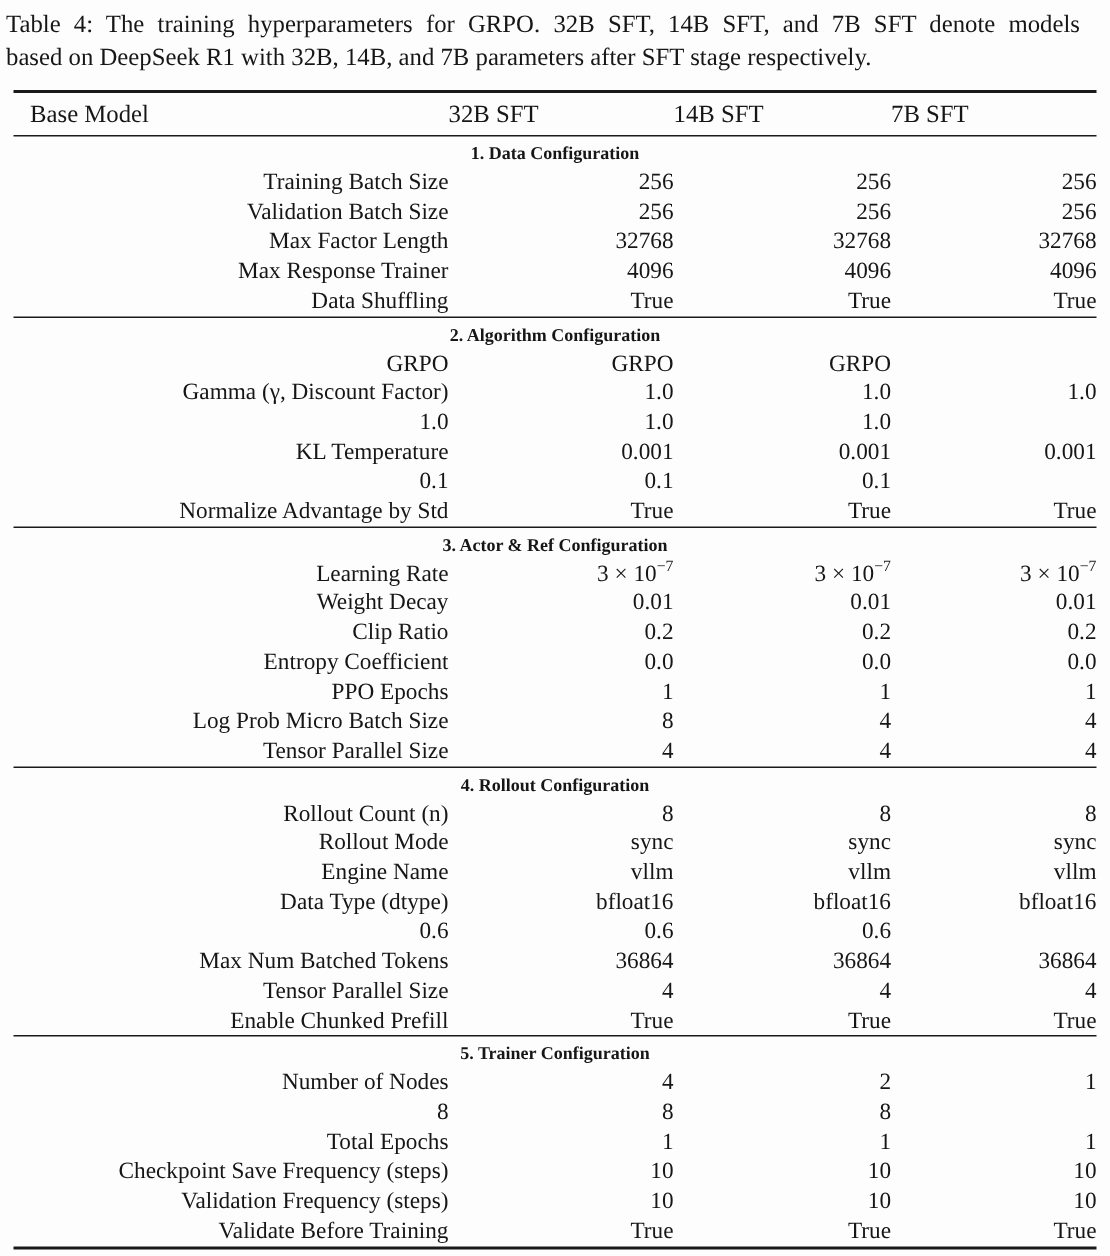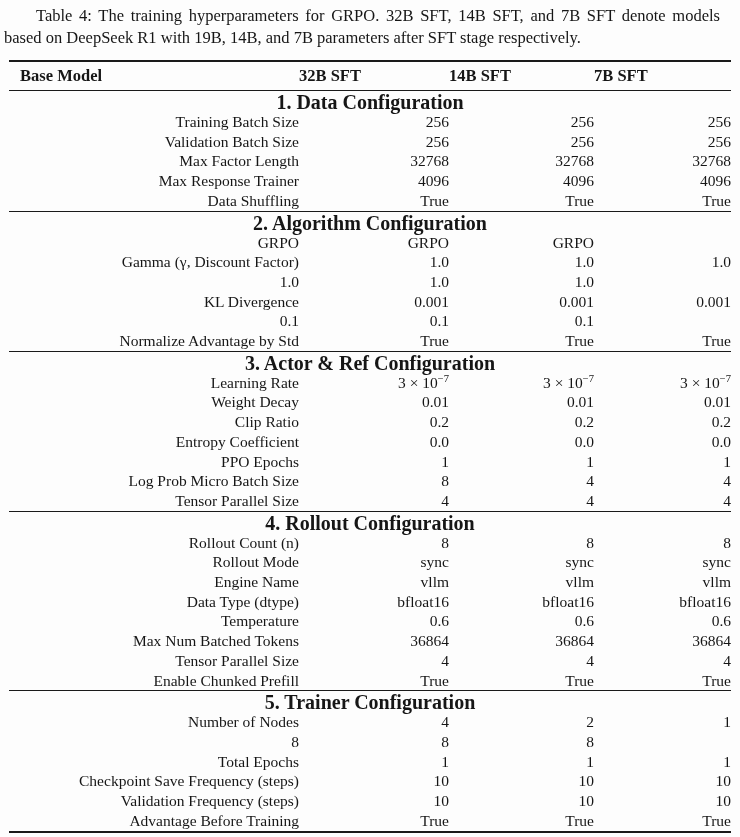--- a/index.html
+++ b/index.html
@@ -21,52 +21,51 @@
   .caption {
     width: 716px;
     margin: 0 0 12px 0;
     font-size: 16.5px;
     line-height: 21.5px;
   }
   .caption .cap-line1 {
     display: block;
     text-align: justify;
     text-align-last: justify;
-    margin-left: 32px;
   }
   .caption .cap-line2 {
     display: block;
     text-align: left;
   }
   .hp-table {
     margin-left: 5px;
     width: 722px;
     border-top: 2.5px solid #1a1a1a;
     border-bottom: 2.5px solid #1a1a1a;
   }
   .row {
     display: grid;
     grid-template-columns: 279px 150px 145px 1fr;
     padding-left: 11px;
     box-sizing: border-box;
   }
   .header-row {
-    font-weight: bold;
+    font-weight: normal;
     font-size: 16.5px;
     line-height: 21px;
     padding-top: 3px;
     padding-bottom: 4px;
   }
   .section {
     border-top: 1.5px solid #1a1a1a;
   }
   .section-title {
     text-align: center;
     font-weight: bold;
-    font-size: 20px;
+    font-size: 12px;
     line-height: 20px;
     padding-top: 1px;
   }
   .data-row {
     font-size: 15.5px;
     line-height: 19.7px;
     text-align: right;
   }
   .cell {
     white-space: nowrap;
@@ -77,21 +76,21 @@
     line-height: 0;
   }
 </style>
 </head>
 <body>
 
 <div class="page">
 
   <p class="caption">
     <span class="cap-line1">Table 4: The training hyperparameters for GRPO. 32B SFT, 14B SFT, and 7B SFT denote models</span>
-    <span class="cap-line2">based on DeepSeek R1 with 19B, 14B, and 7B parameters after SFT stage respectively.</span>
+    <span class="cap-line2">based on DeepSeek R1 with 32B, 14B, and 7B parameters after SFT stage respectively.</span>
   </p>
 
   <div class="hp-table">
     <div class="row header-row">
       <div class="cell">Base Model</div>
       <div class="cell">32B SFT</div>
       <div class="cell">14B SFT</div>
       <div class="cell">7B SFT</div>
     </div>
     <div id="table-body">
@@ -140,21 +139,21 @@
             <div class="cell">1.0</div>
             <div class="cell">1.0</div>
             <div class="cell">1.0</div>
           </div>
           <div class="row data-row">
             <div class="cell">1.0</div>
             <div class="cell">1.0</div>
             <div class="cell">1.0</div>
           </div>
           <div class="row data-row">
-            <div class="cell">KL Divergence</div>
+            <div class="cell">KL Temperature</div>
             <div class="cell">0.001</div>
             <div class="cell">0.001</div>
             <div class="cell">0.001</div>
           </div>
           <div class="row data-row">
             <div class="cell">0.1</div>
             <div class="cell">0.1</div>
             <div class="cell">0.1</div>
           </div>
           <div class="row data-row">
@@ -229,21 +228,20 @@
             <div class="cell">vllm</div>
             <div class="cell">vllm</div>
           </div>
           <div class="row data-row">
             <div class="cell">Data Type (dtype)</div>
             <div class="cell">bfloat16</div>
             <div class="cell">bfloat16</div>
             <div class="cell">bfloat16</div>
           </div>
           <div class="row data-row">
-            <div class="cell">Temperature</div>
             <div class="cell">0.6</div>
             <div class="cell">0.6</div>
             <div class="cell">0.6</div>
           </div>
           <div class="row data-row">
             <div class="cell">Max Num Batched Tokens</div>
             <div class="cell">36864</div>
             <div class="cell">36864</div>
             <div class="cell">36864</div>
           </div>
@@ -285,21 +283,21 @@
             <div class="cell">10</div>
             <div class="cell">10</div>
           </div>
           <div class="row data-row">
             <div class="cell">Validation Frequency (steps)</div>
             <div class="cell">10</div>
             <div class="cell">10</div>
             <div class="cell">10</div>
           </div>
           <div class="row data-row">
-            <div class="cell">Advantage Before Training</div>
+            <div class="cell">Validate Before Training</div>
             <div class="cell">True</div>
             <div class="cell">True</div>
             <div class="cell">True</div>
           </div>
         </div>
       </div>
   </div>
 
 </div>
 

